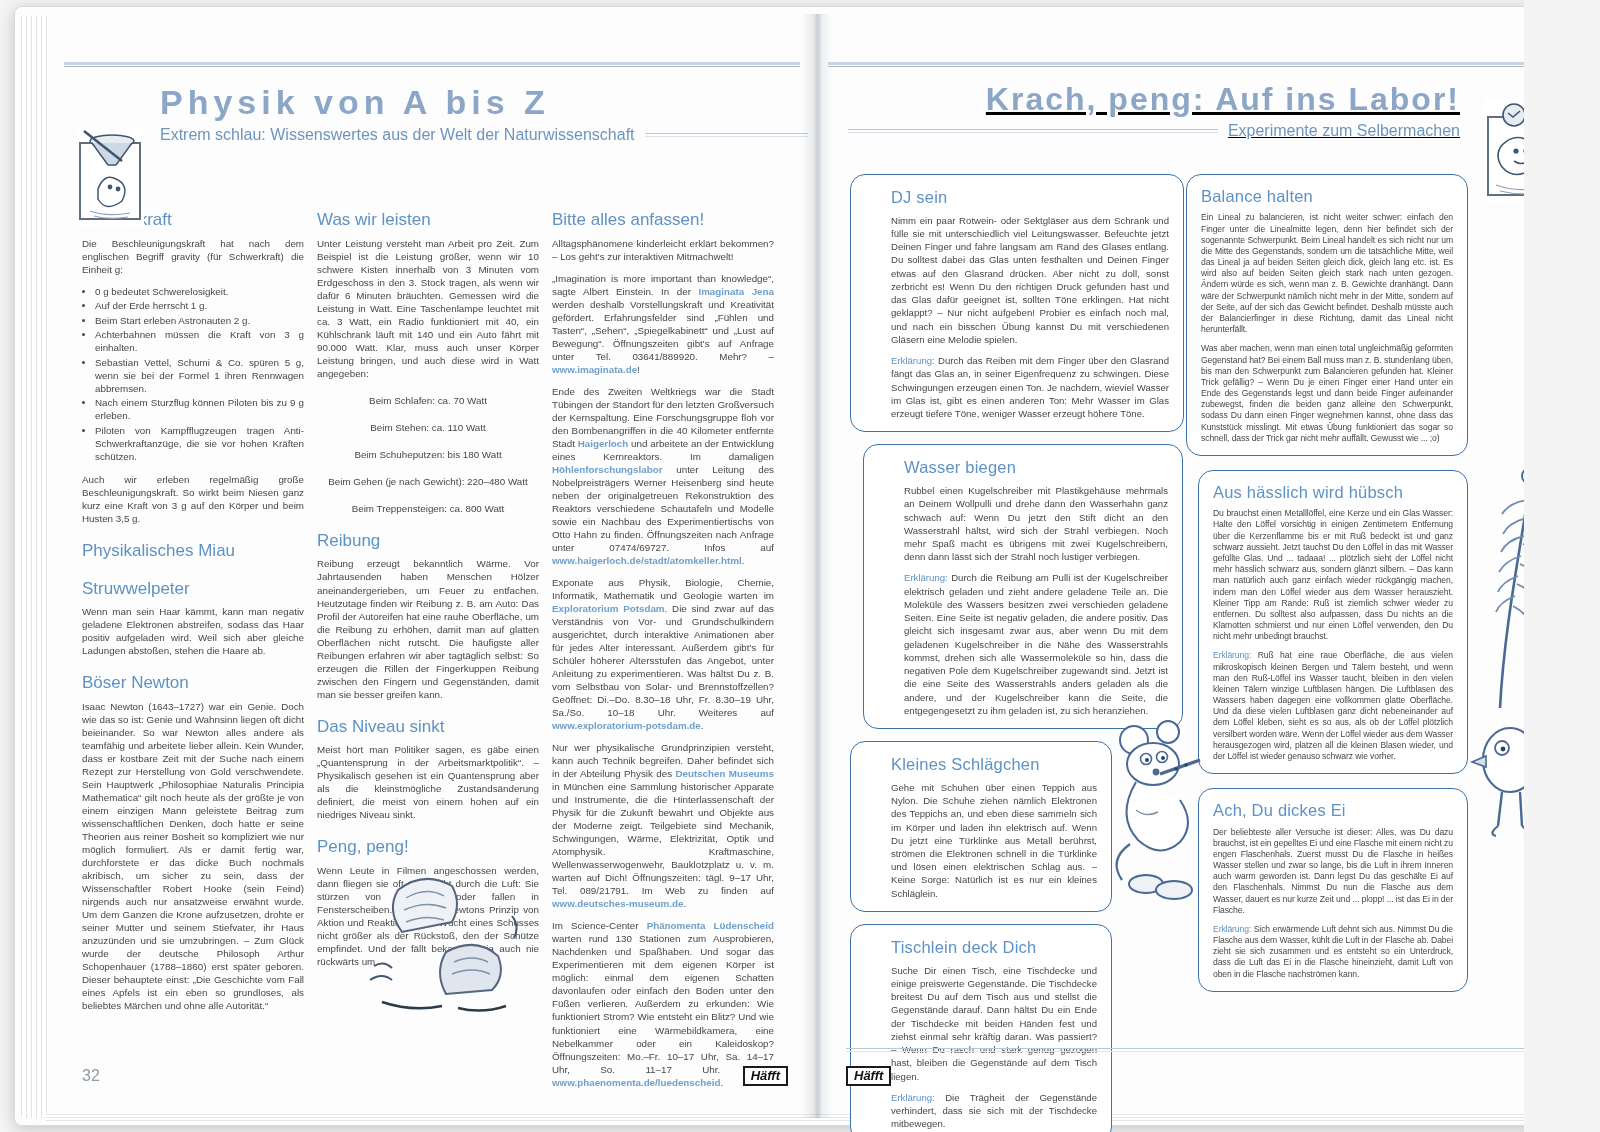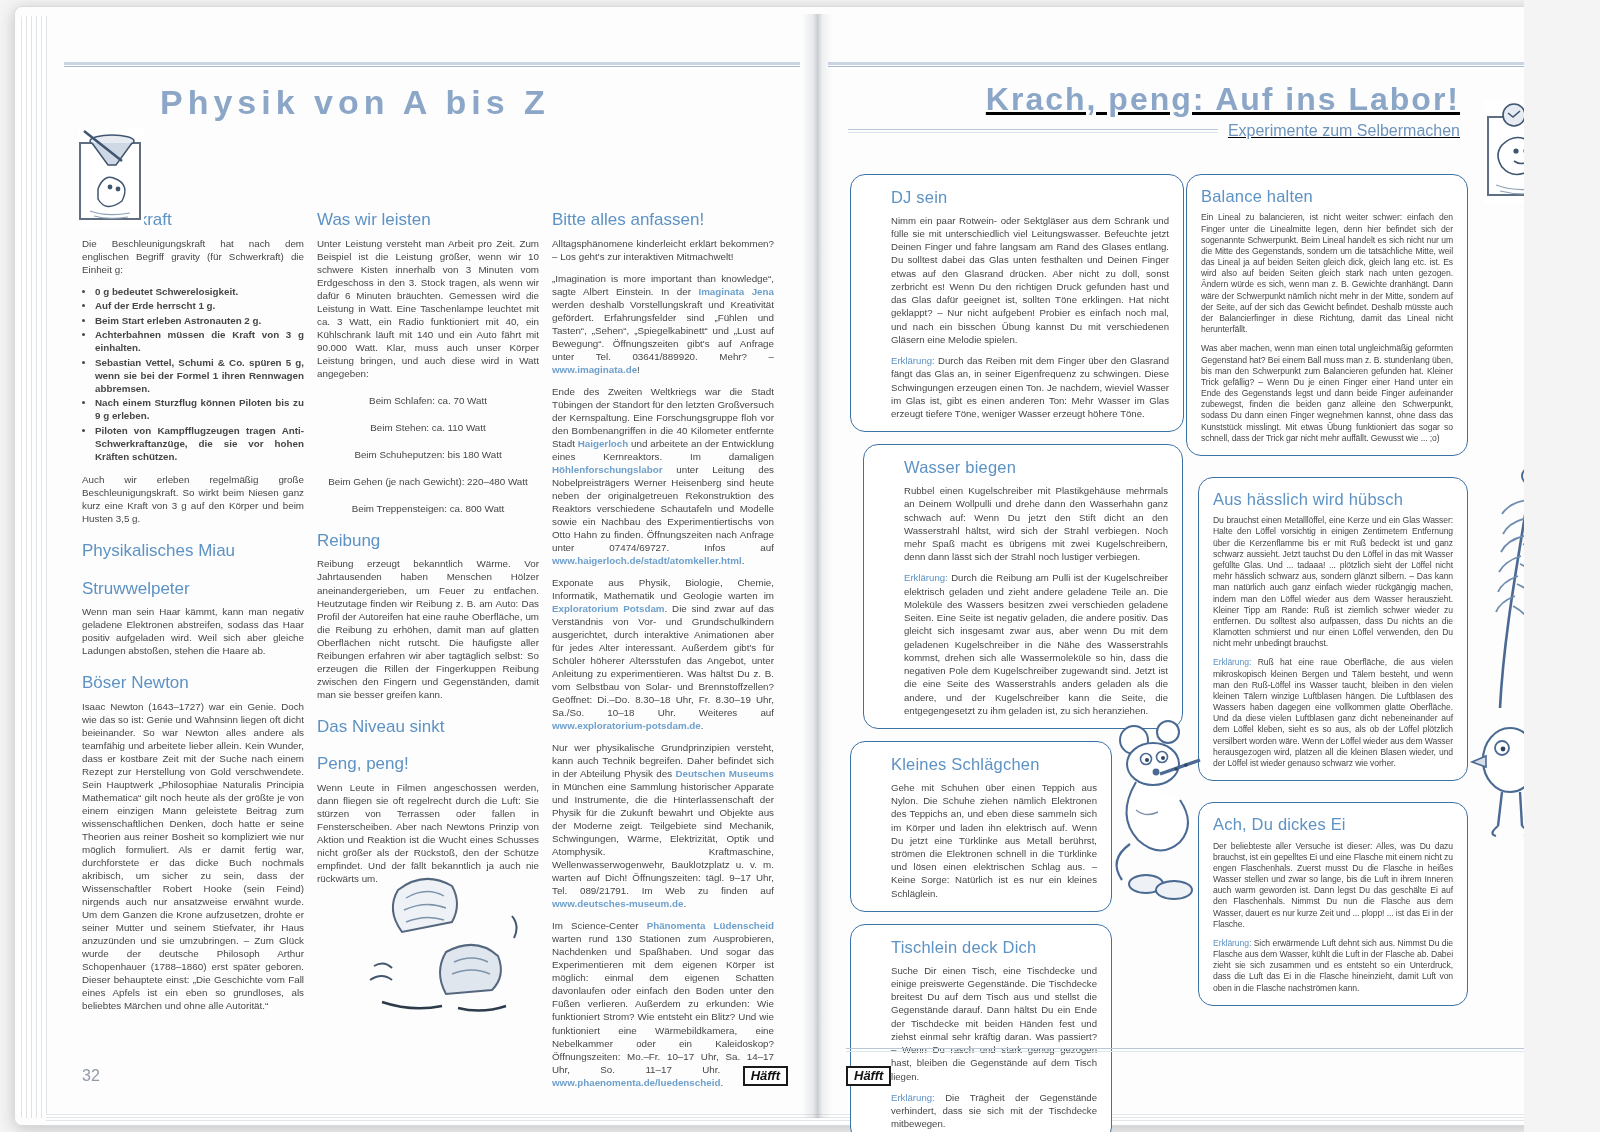--- a/index.html
+++ b/index.html
@@ -37,28 +37,28 @@
   .cartoon-frame { position:absolute; background:#fff; }
   .cf-left  { left:22px; top:46px; }
   .cf-right { right:6px; top:18px; }
 
   
   .cols { display:flex; gap:13px; padding:16px 22px 0 26px; }
   .col { width:222px; font-size:9.8px; line-height:1.33; color:#474747; text-align:justify; }
   .h { font-size:17px; color:#5d92c4; font-weight:normal; margin:15px 0 5px 0; }
   .h.first { margin-top:2px; }
   .col p { margin:0 0 9px 0; }
-  ul.bullets { margin:0 0 10px 0; padding-left:13px;font-weight:bold; }
+  ul.bullets { margin:0 0 10px 0; padding-left:13px; }
   ul.bullets li { margin-bottom:1.5px; }
   .wattlist div { text-align:center;margin-top:14px; }
   .lnk { color:#6fa0cc;font-weight:bold; }
 
   
   .colA { position:absolute; left:30px;  top:156px; width:334px; display:flex; flex-direction:column; gap:12px; align-items:flex-start; }
-  .colB { position:absolute; left:366px; top:156px; width:282px; display:flex; flex-direction:column; gap:21px; align-items:flex-start; }
+  .colB { position:absolute; left:366px; top:156px; width:282px; display:flex; flex-direction:column; gap:14px; align-items:flex-start; }
   .box { border:1.6px solid #3d72a6; border-radius:15px; padding:10px 14px 11px 14px; color:#474747;
          background:#fff; width:100%; }
   .colA .box { font-size:9.6px; line-height:1.38; text-align:justify;padding-left:40px; }
   .colB .box { font-size:8.6px; line-height:1.3; letter-spacing:-0.1px; text-align:justify; }
   .box-wasser { width:320px; margin-left:13px; }
   .box-narrow { width:262px; }
   .colB .box-inset { width:270px; margin-left:12px; }
   .bh { font-size:16.5px; color:#5d92c4; font-weight:normal; margin:1px 0 5px 0; letter-spacing:0.2px; }
   .box p { margin:0 0 8px 0; }
   .box p:last-child { margin-bottom:0; }
@@ -99,20 +99,24 @@
             <path d="M14 14 L30 36 L38 36 L54 14" fill="#cfd9e5" stroke="#3f5570" stroke-width="1.5"></path>
             <line x1="6" y1="2" x2="44" y2="32" stroke="#3f5570" stroke-width="2.5"></line>
             <path d="M20 60 q6 -16 18 -10 q14 6 6 22 q-16 12 -24 -2 z" fill="#ffffff" stroke="#3f5570" stroke-width="1.5"></path>
             <circle cx="32" cy="58" r="2.4" fill="#3f5570"></circle>
               <circle cx="40" cy="60" r="2.4" fill="#3f5570"></circle>
             <path d="M12 82 q16 6 40 2 M16 87 q14 4 34 1" fill="none" stroke="#8fa2b7" stroke-width="1.2"></path>
           </svg>
         </div>
         <div class="hdr-l-text">
           <div class="title">Physik von A bis Z</div>
+          <div class="subrow">
+            <span class="subtitle">Extrem schlau: Wissenswertes aus der Welt der Naturwissenschaft</span>
+            <span class="subrule"></span>
+          </div>
         </div>
       </div>
 
       <div class="cols">
 
         <div class="col">
           <section>
             <div class="h first">Schwerkraft</div>
             <p>Die Beschleunigungskraft hat nach dem englischen Begriff gravity (für Schwerkraft) die Einheit g:</p>
             <ul class="bullets">
@@ -150,20 +154,21 @@
               <div>Beim Gehen (je nach Gewicht): 220–480 Watt</div>
               <div>Beim Treppensteigen: ca. 800 Watt</div>
             </div>
           </section>
           <section>
             <div class="h">Reibung</div>
             <p>Reibung erzeugt bekanntlich Wärme. Vor Jahrtausenden haben Menschen Hölzer aneinandergerieben, um Feuer zu entfachen. Heutzutage finden wir Reibung z. B. am Auto: Das Profil der Autoreifen hat eine rauhe Oberfläche, um die Reibung zu erhöhen, damit man auf glatten Oberflächen nicht rutscht. Die häufigste aller Reibungen erfahren wir aber tagtäglich selbst: So erzeugen die Rillen der Fingerkuppen Reibung zwischen den Fingern und Gegenständen, damit man sie besser greifen kann.</p>
           </section>
           <section>
             <div class="h">Das Niveau sinkt</div>
+            <p>Meist hört man Politiker sagen, es gäbe einen „Quantensprung in der Arbeitsmarktpolitik“. – Physikalisch gesehen ist ein Quantensprung aber als die kleinstmögliche Zustandsänderung definiert, die meist von einem hohen auf ein niedriges Niveau sinkt.</p>
           </section>
           <section>
             <div class="h">Peng, peng!</div>
             <p>Wenn Leute in Filmen angeschossen werden, dann fliegen sie oft regelrecht durch die Luft: Sie stürzen von Terrassen oder fallen in Fensterscheiben. Aber nach Newtons Prinzip von Aktion und Reaktion ist die Wucht eines Schusses nicht größer als der Rückstoß, den der Schütze empfindet. Und der fällt bekanntlich ja auch nie rückwärts um.</p>
           </section>
         </div>
 
         <div class="col">
           <section>
             <div class="h first">Bitte alles anfassen!</div>

